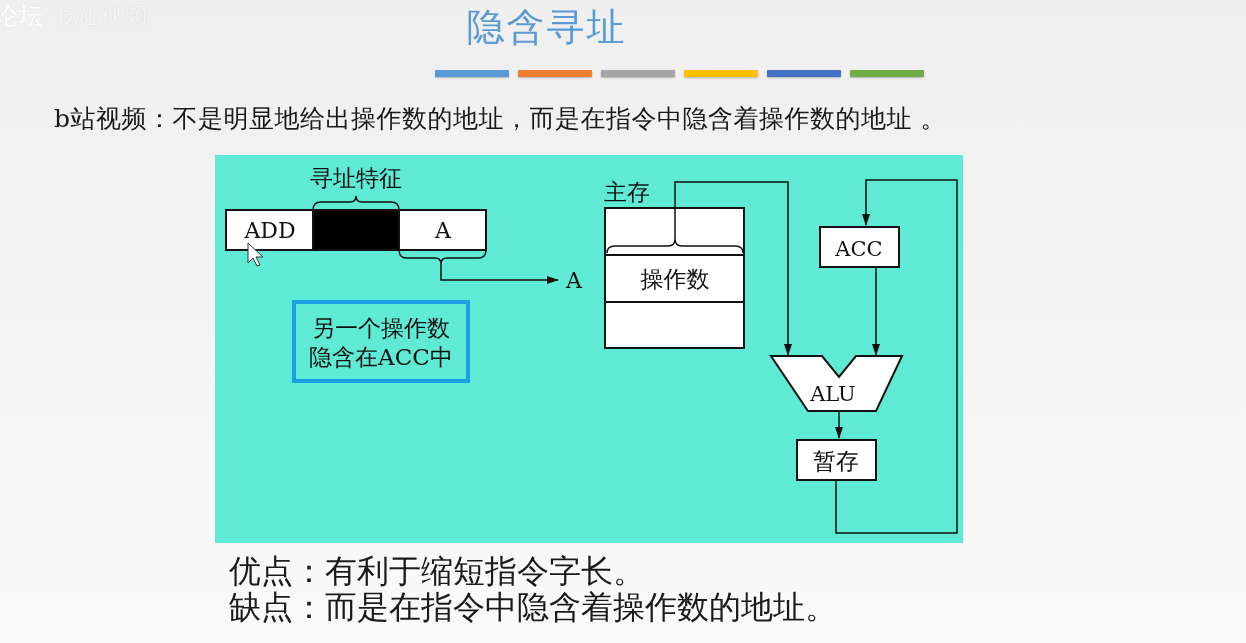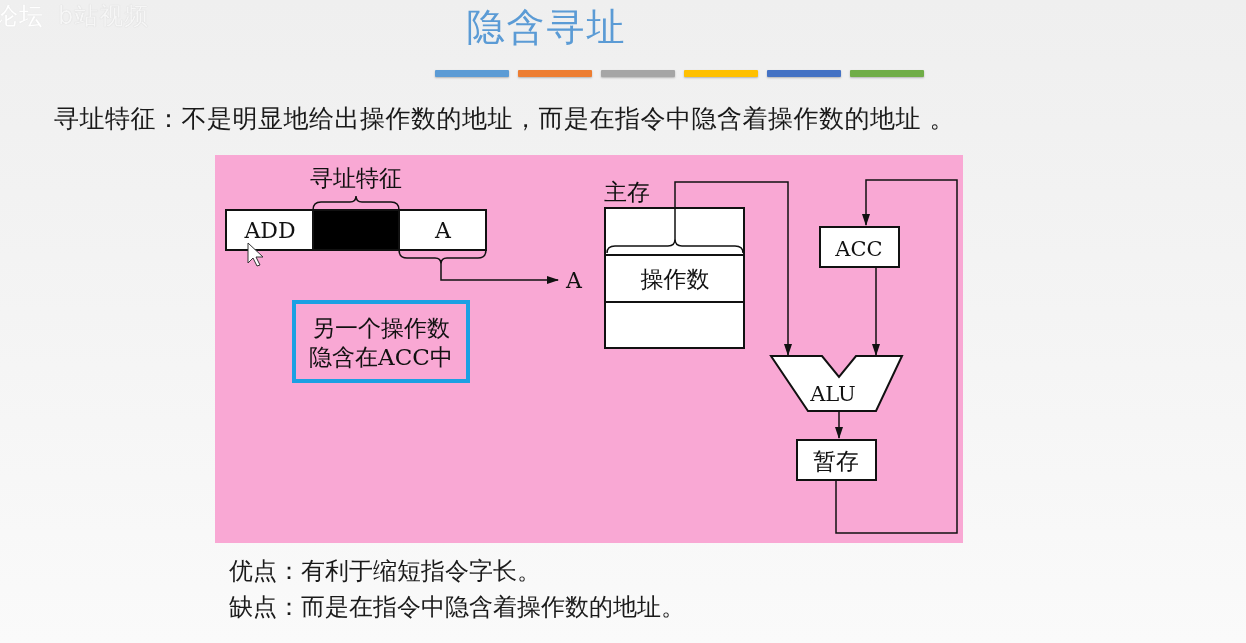--- a/index.html
+++ b/index.html
@@ -21,45 +21,45 @@
   }
   .bars { position: absolute; left: 435px; top: 70px; display: flex; gap: 9px; }
   .bars span { display: block; width: 74px; height: 7px; border-radius: 1px;
     box-shadow: 0 1px 2px rgba(0,0,0,0.25); }
   .definition {
     position: absolute; left: 54px; top: 102px; font-size: 25px; color: #1a1a1a;
     white-space: nowrap; letter-spacing: 0.5px;
   }
   .diagram-panel {
     position: absolute; left: 215px; top: 155px; width: 748px; height: 388px;
-    background: #f9a8d4;
+    background: #5eead4;
     text-align: center;
   }
   svg text { font-family: "DejaVu Serif", "Liberation Serif", serif; fill: #111; }
-  .pros-cons { position: absolute; left: 229px; top: 553px; font-size: 24px; color: #1a1a1a; line-height: 36px; white-space: nowrap; }
+  .pros-cons { position: absolute; left: 229px; top: 553px; font-size: 32px; color: #1a1a1a; line-height: 36px; white-space: nowrap; }
 </style>
 </head>
 <body>
 
 <div class="watermark">
   <span>论坛</span><span class="faint">b站视频</span>
 </div>
 
 <div class="title" style="color: rgb(91, 155, 213);">隐含寻址</div>
 
 <div class="bars">
   <span style="background: rgb(91, 155, 213);"></span>
   <span style="background: rgb(237, 125, 49);"></span>
   <span style="background: rgb(165, 165, 165);"></span>
   <span style="background: rgb(255, 192, 0);"></span>
   <span style="background: rgb(68, 114, 196);"></span>
   <span style="background: rgb(112, 173, 71);"></span>
 </div>
 
-<div class="definition">寻址特征：不是明显地给出操作数的地址，而是在指令中隐含着操作数的地址 。</div>
+<div class="definition">b站视频：不是明显地给出操作数的地址，而是在指令中隐含着操作数的地址 。</div>
 
 <div class="diagram-panel">
   <svg width="748" height="388" viewBox="0 0 748 388">
     <defs>
       <marker id="ah" markerWidth="12" markerHeight="8" refX="11" refY="4" orient="auto" markerUnits="userSpaceOnUse">
         <path d="M0,0 L12,4 L0,8 Z" fill="#111"></path>
       </marker>
     </defs>
     <g stroke="#111" stroke-width="2" fill="none">
 

